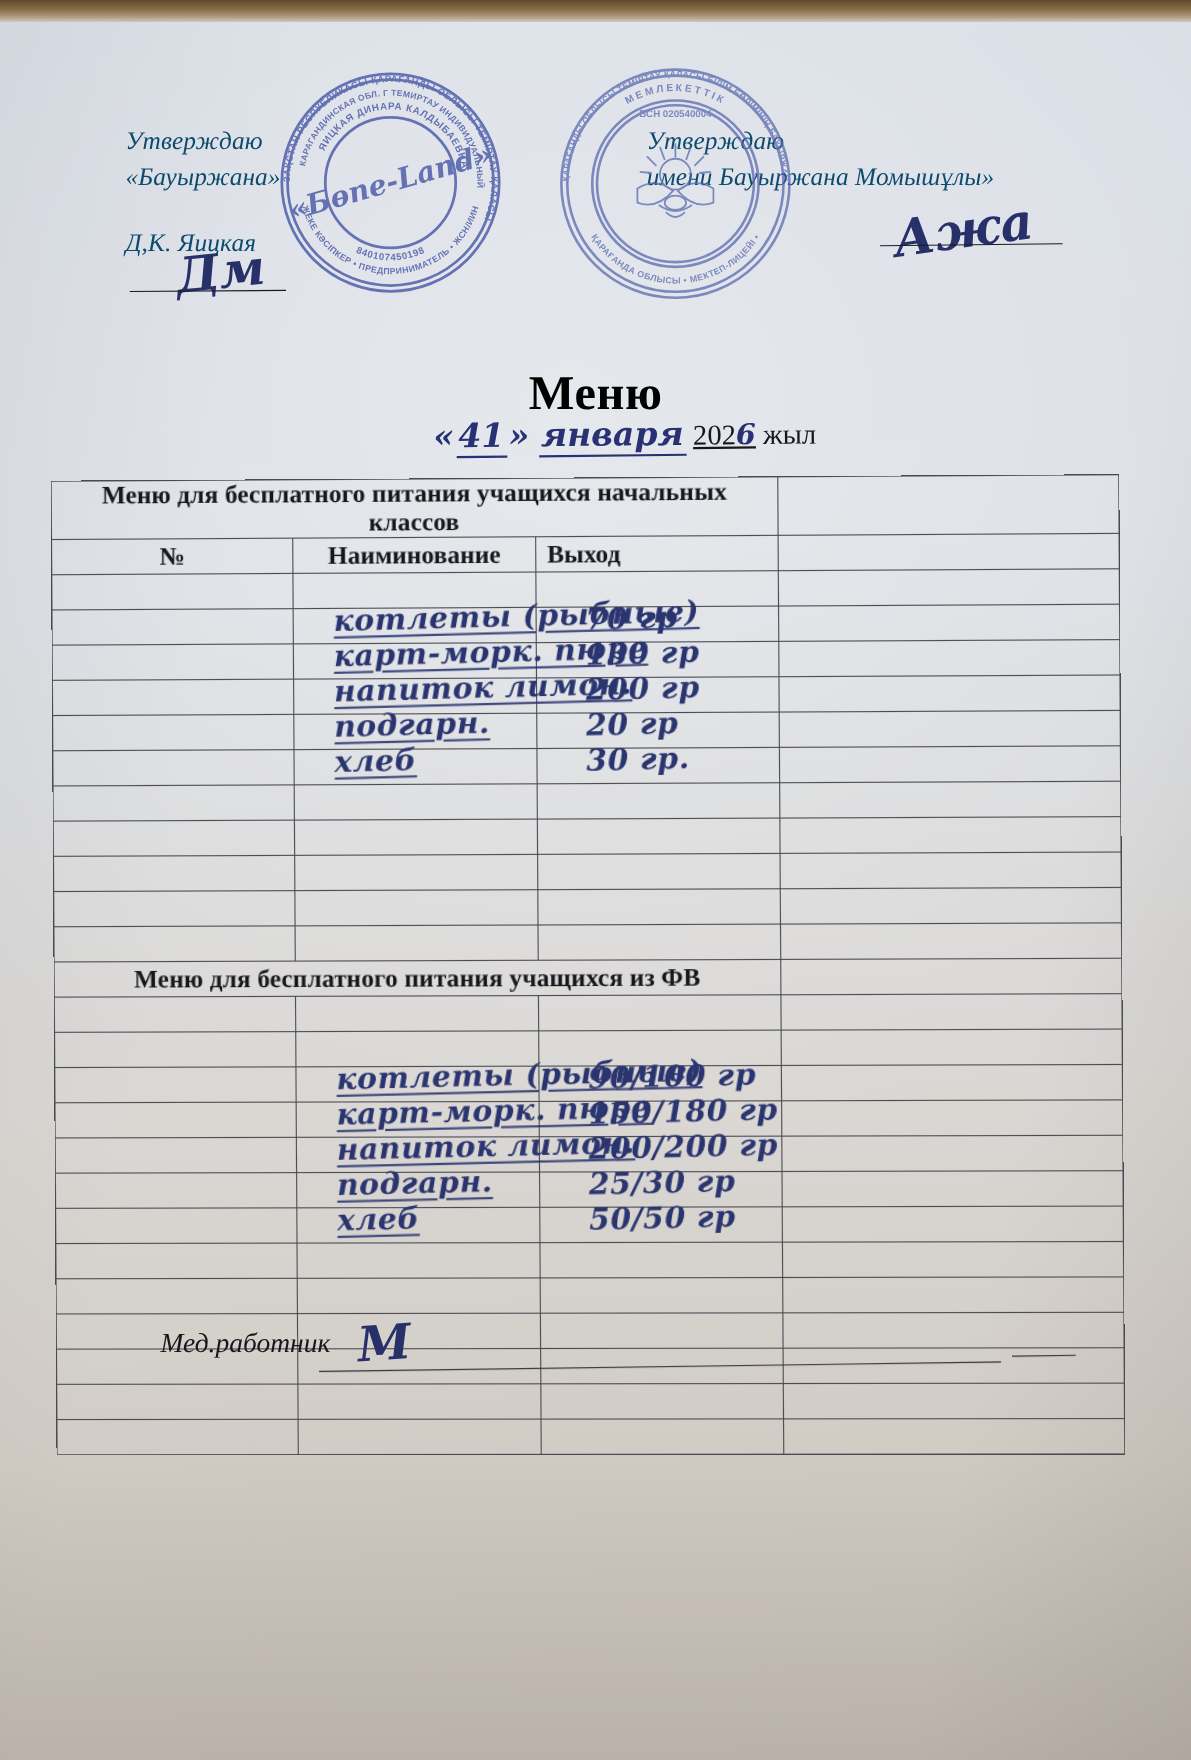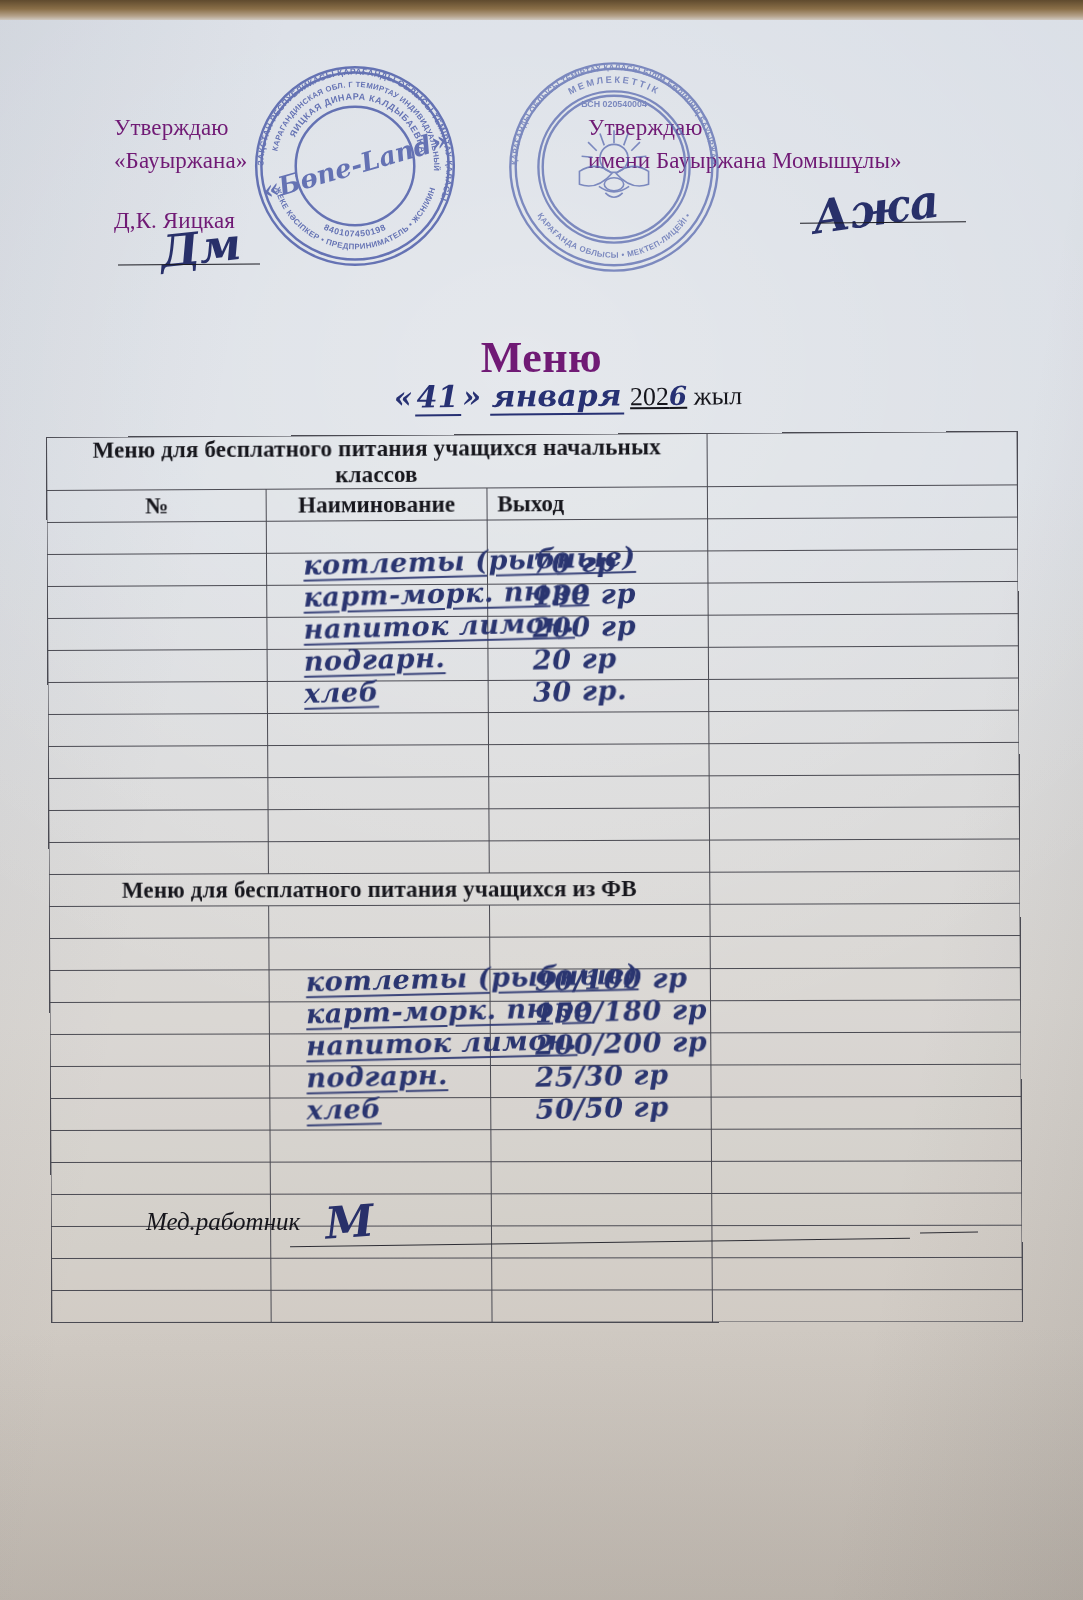--- a/index.html
+++ b/index.html
@@ -42,24 +42,25 @@
     background: linear-gradient(180deg, #6b destro 0%, #6a5336 0%, #8a6f48 45%, #b4a18a 80%, #cfc8c0 100%);
     background: linear-gradient(180deg, #5f4a2e 0%, #8a6f48 45%, #b4a18a 80%, #cfc8c0 100%);
   }
 
   .layer { position: absolute; left: 0; top: 0; width: 1083px; height: 1600px; }
 
   
   .approve {
     position: absolute;
     font-size: 23px;
-    color: #701a75;
+    color: #0c4a6e;
     line-height: 1.42;
     letter-spacing: 0.1px;
     white-space: nowrap;
+    font-style: italic;
   }
   #approve-left  { left: 114px; top: 112px; }
   #approve-right { left: 588px; top: 112px; }
   #approve-right .ln { display: block; }
 
   .sig-line {
     position: absolute;
     height: 0; border-top: 1.6px solid #1b1b22;
   }
   #sig-line-left  { left: 118px; top: 264px; width: 142px; transform: rotate(-0.4deg); }
@@ -90,21 +91,21 @@
     opacity: 0.72;
   }
   .stamp svg { display: block; width: 100%; height: 100%; }
 
   
   #menu-title {
     position: absolute;
     left: 0; top: 332px; width: 1083px;
     text-align: center;
     font-size: 44px; font-weight: 700;
-    color: #701a75;
+    color: #000000;
     letter-spacing: 0.5px;
   }
   #date-row {
     position: absolute;
     left: 392px; top: 378px;
     font-size: 26px; color: #16161c;
     white-space: nowrap;
     transform: rotate(-0.6deg);
   }
   #date-row .hw {

